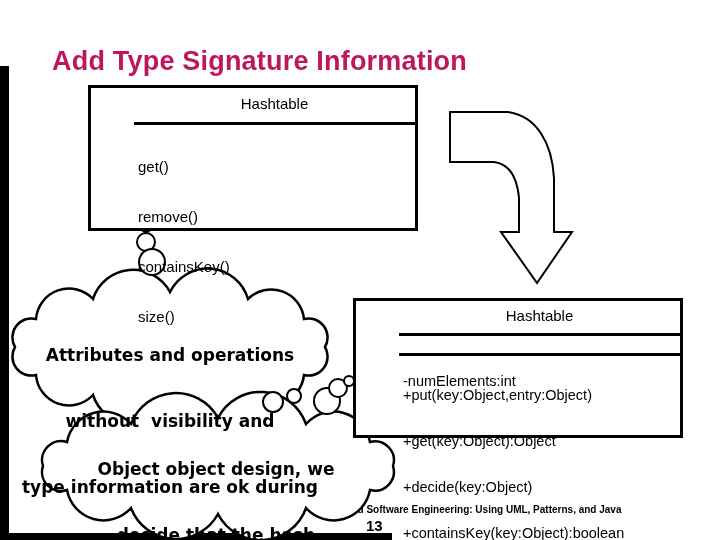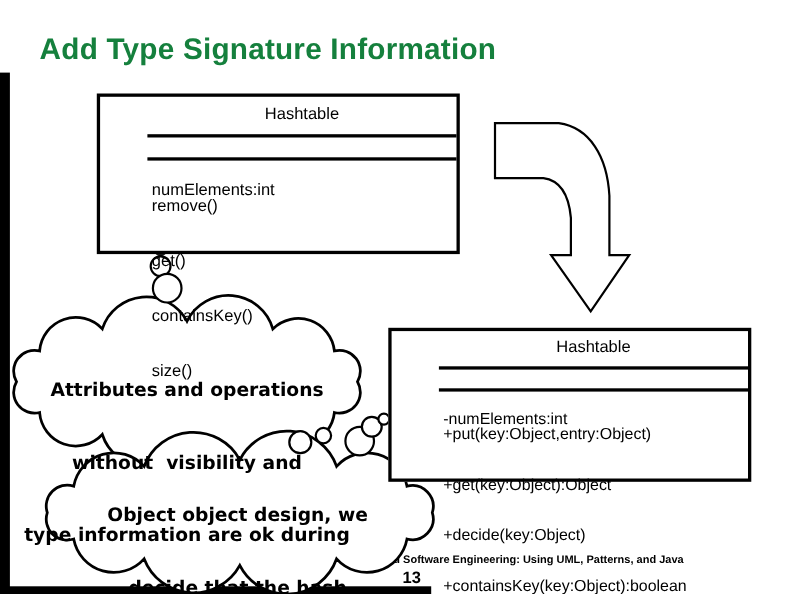--- a/index.html
+++ b/index.html
@@ -5,22 +5,22 @@
   html,body { margin:0; padding:0; background:#fff; }
   .page {
     position:relative; width:720px; height:540px; background:#ffffff;
     overflow:hidden; font-family:"Liberation Sans", sans-serif; color:#000;
   }
   .bar { position:absolute; background:#000; }
   .bar.left   { left:0; top:66px; width:9px; height:474px; z-index:1; }
   .bar.bottom { left:0; top:533px; width:392px; height:7px; z-index:1; }
 
   .title {
-    position:absolute; left:36px; top:30px; margin:0;
-    font-size:27px; font-weight:bold; color:#15803d; z-index:2;
+    position:absolute; left:36px; top:30px; margin:16px;
+    font-size:27px; font-weight:bold; color:#be185d; z-index:2;
     font-family:"Liberation Sans", sans-serif; letter-spacing:.2px;
   }
 
   .footer {
     position:absolute; left:352px; top:504px; font-size:10px; font-weight:bold;
     z-index:2; white-space:pre; color:#000;
   }
   .pagenum { position:absolute; left:366px; top:517px; font-size:15px; font-weight:bold; z-index:2; }
 
   svg.overlay { position:absolute; left:0; top:0; z-index:3; }
@@ -85,26 +85,23 @@
 
     <g fill="#ffffff" stroke="#000000" stroke-width="2">
       <circle cx="327" cy="401" r="13"></circle>
       <circle cx="338" cy="388" r="9"></circle>
       <circle cx="349" cy="381" r="5"></circle>
     </g>
   </svg>
 
   <div class="uml" id="box1">
     <div class="name">Hashtable</div>
-    <div class="attrs">
-      <div>numElements:int</div>
-    </div>
     <div class="ops">
+      <div>get()</div>
       <div>remove()</div>
-      <div>get()</div>
       <div>containsKey()</div>
       <div>size()</div>
     </div>
   </div>
 
   <div class="uml" id="box2">
     <div class="name">Hashtable</div>
     <div class="attrs">
       <div>-numElements:int</div>
     </div>

